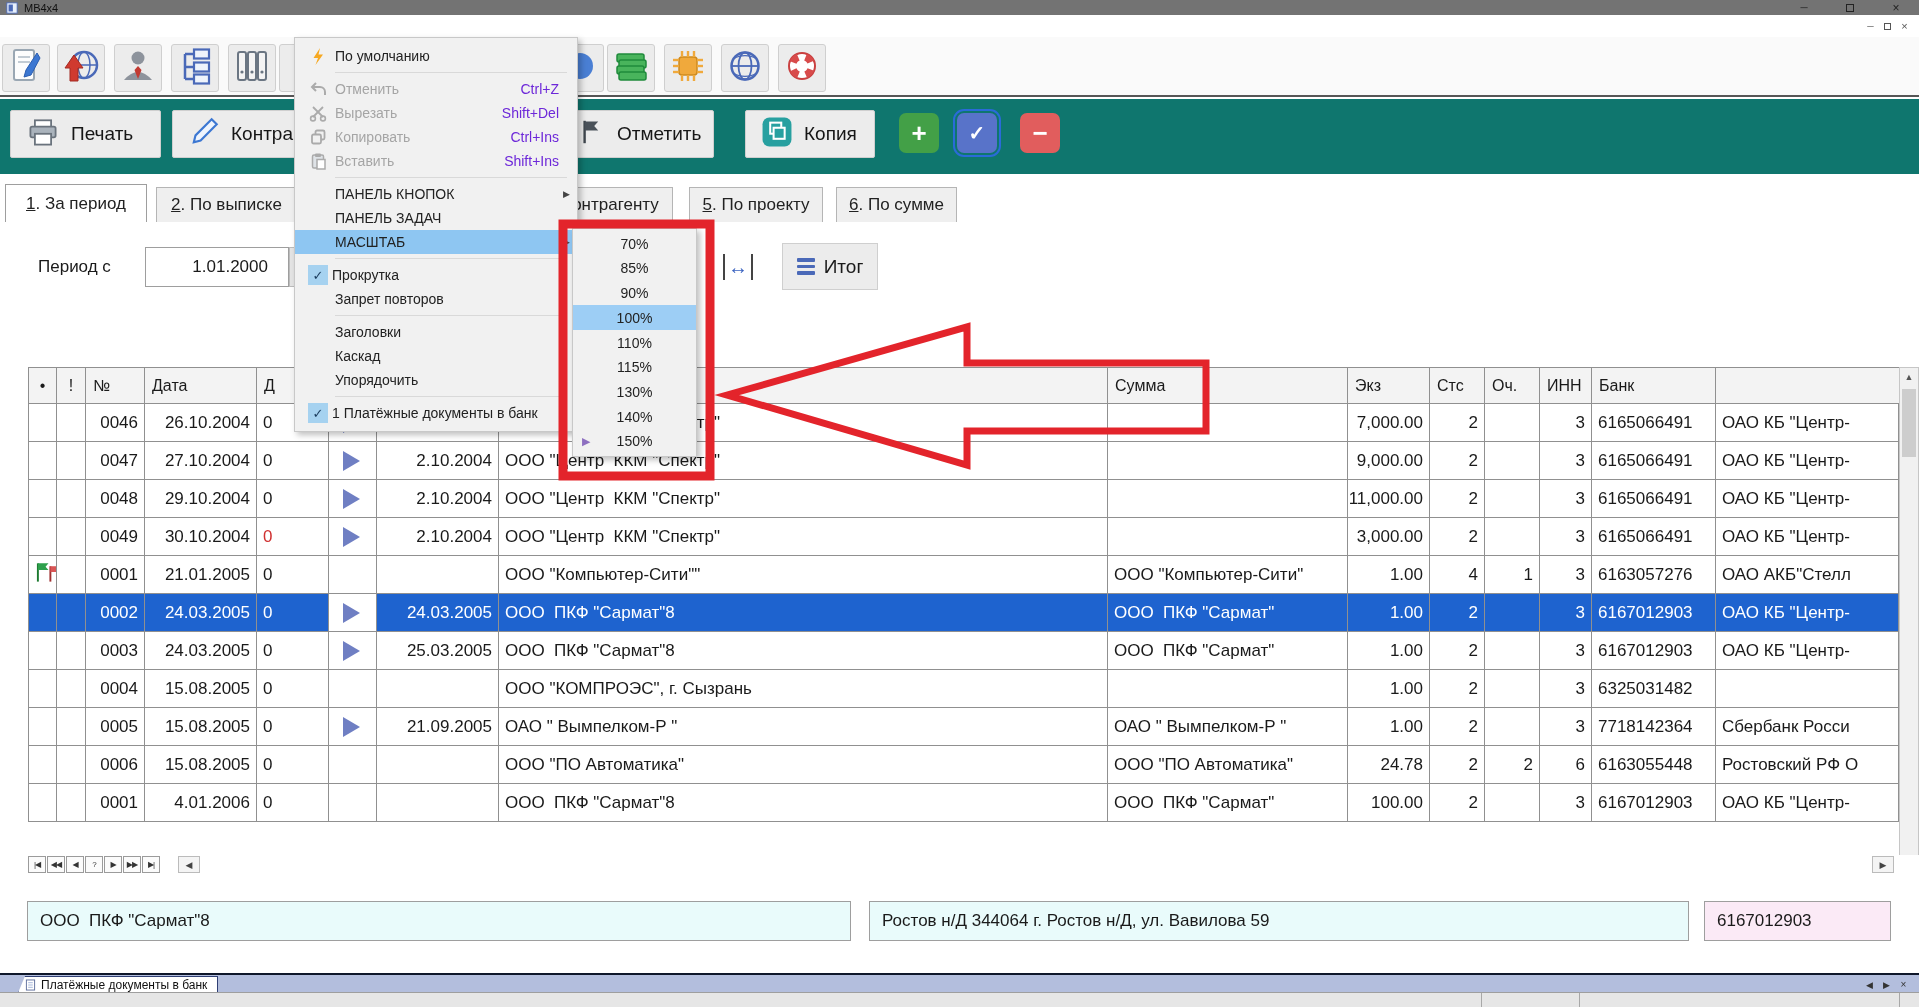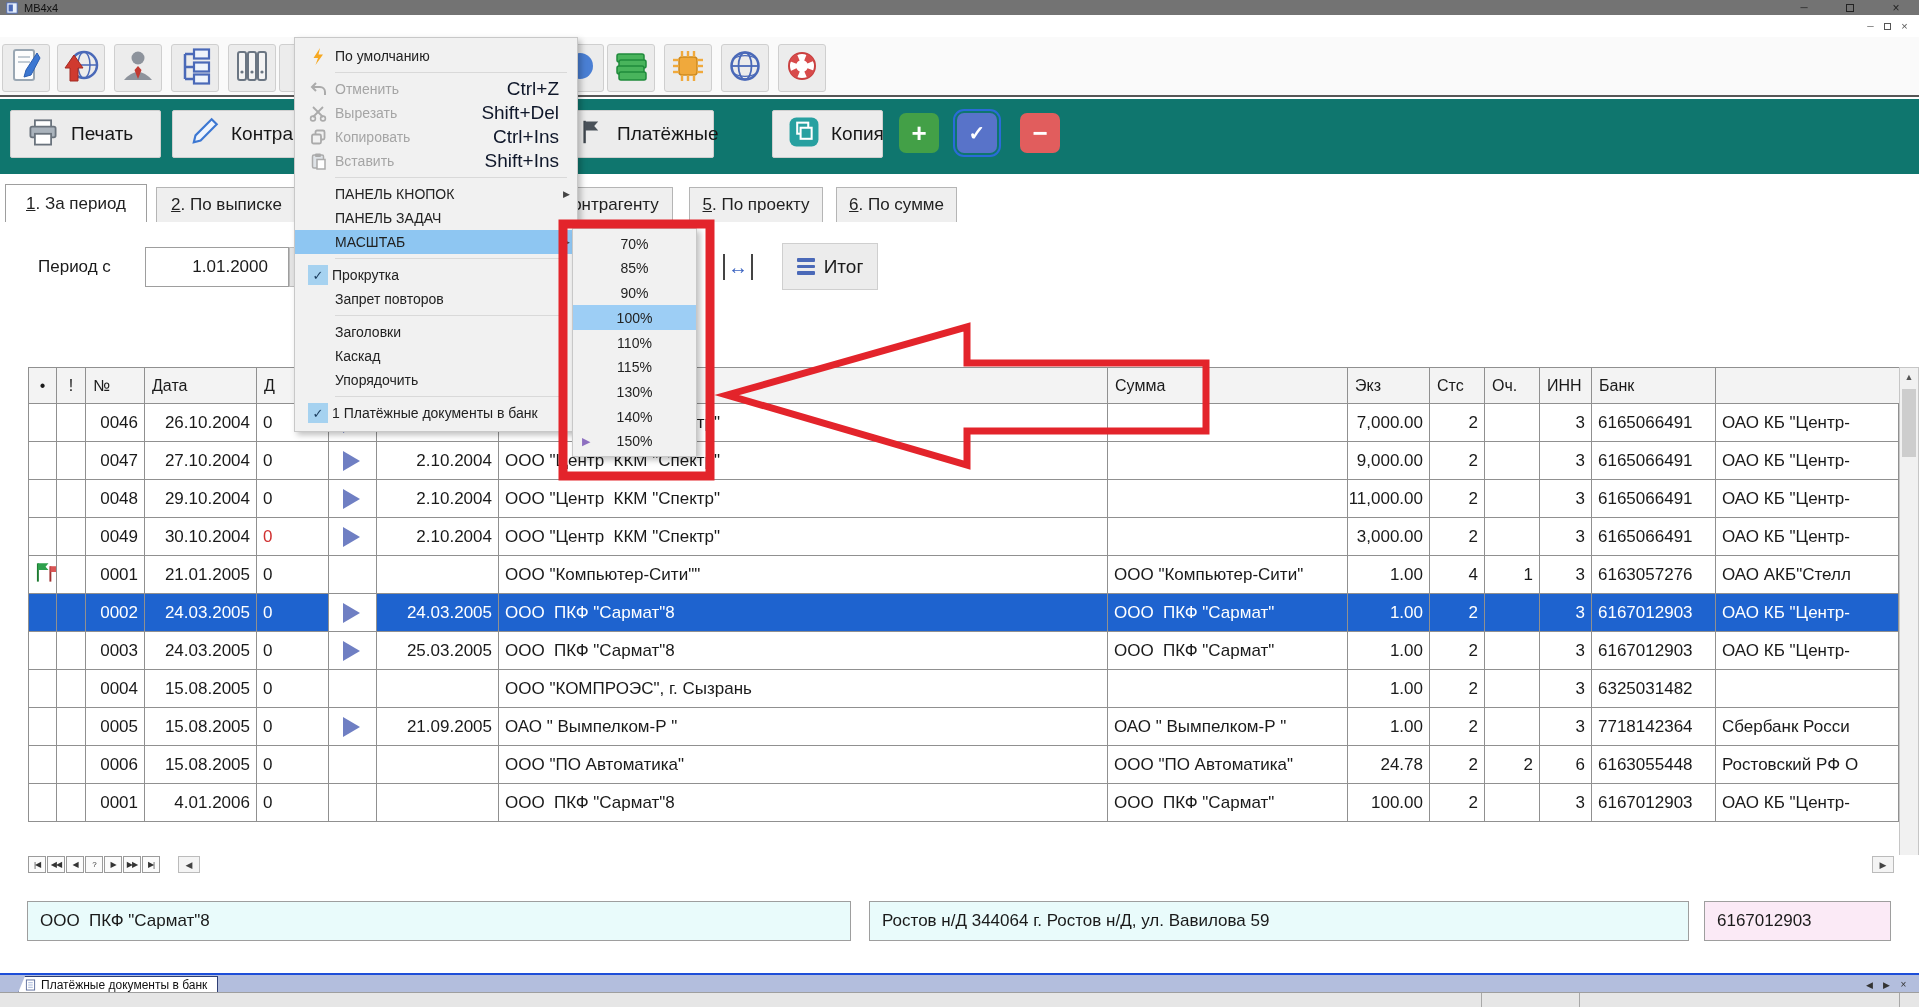--- a/index.html
+++ b/index.html
@@ -85,39 +85,39 @@
 .navbtn{position:absolute;top:1px;width:18px;height:17px;background:#fbfbfb;border:1px solid #9b9b9b;font-size:8px;color:#333;
         display:flex;align-items:center;justify-content:center;letter-spacing:-1px}
 .navscroll{position:absolute;top:1px;width:22px;height:17px;font-size:9px;color:#444;display:flex;align-items:center;justify-content:center;background:#f4f4f4;border:1px solid #bbb}
 
 
 .statusfield{position:absolute;top:901px;height:40px;border:1px solid #9e9e9e;background:#e9fbfb;display:flex;align-items:center;
              padding-left:12px;font-size:17px;white-space:pre}
 #sf-inn{background:#fbeaf6}
 
 
-#btabs{position:absolute;left:0;top:973px;width:1919px;height:19px;background:#b3bedd;border-top:2px solid #1d4ed8}
+#btabs{position:absolute;left:0;top:973px;width:1919px;height:19px;background:#b3bedd;border-top:2px solid #0f172a}
 #btab-active{position:absolute;left:18px;top:1px;height:17px;background:#fff;border:1px solid #2f3f73;border-bottom:none;
              display:flex;align-items:center;gap:5px;padding:0 10px 0 6px;font-size:12px;color:#111;
              clip-path:polygon(7px 0,100% 0,100% 100%,0 100%)}
 .btab-ctl{position:absolute;top:2px;width:15px;height:15px;font-size:9px;color:#333;display:flex;align-items:center;justify-content:center}
 
 
 #bstatus{position:absolute;left:0;top:992px;width:1919px;height:15px;background:#e6e6e6;border-top:1px solid #9e9e9e}
 .bsdiv{position:absolute;top:0;width:1px;height:15px;background:#a8a8a8}
 
 
 #winmenu{position:absolute;left:294px;top:37px;width:284px;background:#f1f1f1;border:1px solid #c8c8c8;
          box-shadow:3px 3px 6px rgba(0,0,0,.25);z-index:40;padding:6px 0;font-size:14px}
 .m-item{height:24px;display:flex;align-items:center;position:relative;padding-left:10px}
 .m-icon{width:26px;height:18px;display:flex;align-items:center;justify-content:center}
 .m-label{margin-left:4px;color:#222}
 .m-item.dis .m-label{color:#a5a5a5}
 .m-item.hl{background:#8ec6f2}
-.m-short{position:absolute;right:18px;color:#0f172a;font-size:19px}
+.m-short{position:absolute;right:18px;color:#6d28d9;font-size:14px}
 .m-sub{position:absolute;right:7px;color:#444;font-size:9px}
 .m-sep{height:9px;display:flex;align-items:center;padding:0 10px 0 40px}
 .m-sep i{display:block;width:100%;height:1px;background:#d9d9d9}
 .mcheck{width:20px;height:20px;background:#a6d2f0;display:flex;align-items:center;justify-content:center;
         font-size:13px;color:#1a3b5c;margin-left:3px}
 
 
 #zoommenu{position:absolute;left:572px;top:228px;width:125px;height:229px;background:#f1f1f1;border:1px solid #c8c8c8;
           box-shadow:3px 3px 6px rgba(0,0,0,.25);z-index:45;display:flex;flex-direction:column;justify-content:center;font-size:14px}
 .z-item{height:24.7px;display:flex;align-items:center;justify-content:center;position:relative;color:#222}
@@ -272,23 +272,23 @@
       <span><svg width="34" height="34" viewBox="0 0 40 40">
             <path d="M29 5 l6 6 -19 19 -8 2 2 -8 z" fill="#eef4fd" stroke="#3c77d2" stroke-width="2.5"></path>
           </svg></span>
       <span>Контрагент</span>
     </div>
     <div class="act-btn" style="left:560px;width:154px">
       <span><svg width="32" height="34" viewBox="0 0 40 40">
             <line x1="12" y1="6" x2="12" y2="34" stroke="#3f474e" stroke-width="3"></line>
             <path d="M12 7 h17 l-5 5.5 5 5.5 h-17 z" fill="#4a525a"></path>
           </svg></span>
-      <span>Платёжные</span>
-    </div>
-    <div class="act-btn" style="left:772px;width:111px">
+      <span>Отметить</span>
+    </div>
+    <div class="act-btn" style="left:745px;width:130px">
       <span><svg width="34" height="34" viewBox="0 0 40 40">
             <rect x="3" y="3" width="34" height="34" rx="8" fill="#27a0a0"></rect>
             <rect x="12" y="9" width="13" height="13" fill="none" stroke="#fff" stroke-width="2.4"></rect>
             <rect x="16" y="15" width="13" height="13" fill="#27a0a0" stroke="#fff" stroke-width="2.4"></rect>
           </svg></span>
       <span>Копия</span>
     </div>
     <div class="sq-btn sq-green" style="left:899px">+</div>
     <div class="sq-btn sq-blue" style="left:957px">✓</div>
     <div class="sq-btn sq-red" style="left:1020px">−</div>

